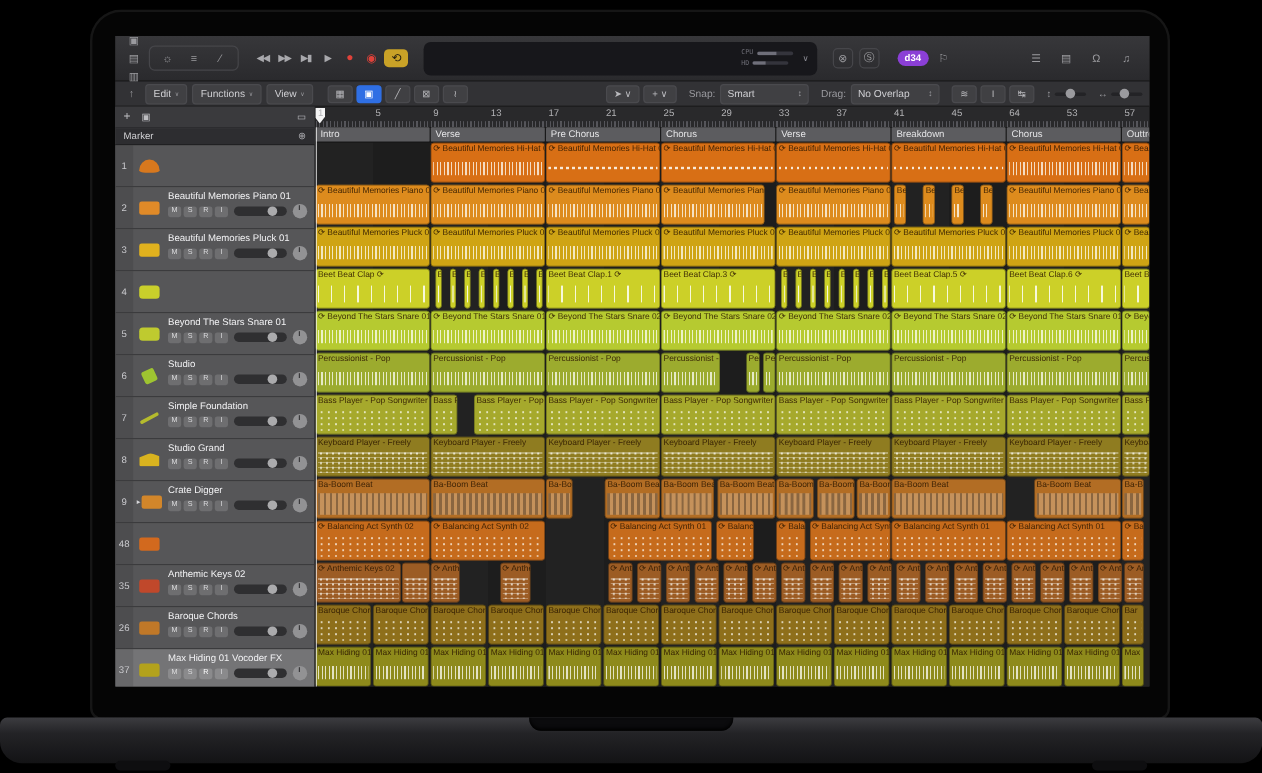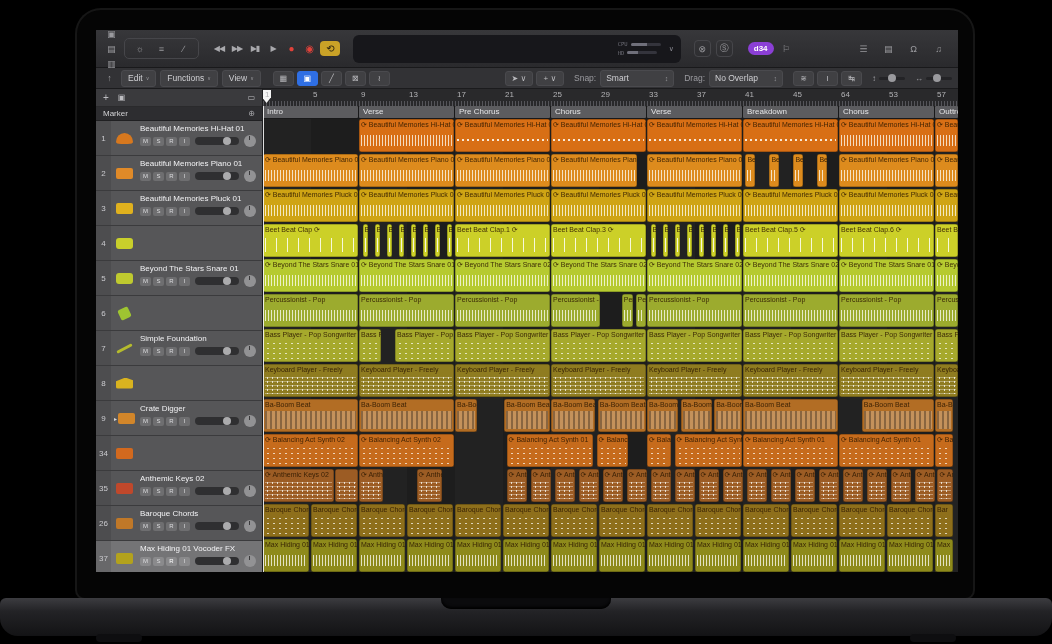--- a/index.html
+++ b/index.html
@@ -276,33 +276,20 @@
             <span>Marker</span>
             <span class="spacer"></span>
             <span style="color:#a9a9ad;font-size:8px">⊕</span>
           </div>
           <div class="tracklist" id="tracklist">
               <div class="trow">
                 <div class="tnum">1</div>
                 <div class="ticon">
                   <div class="ic hihat" style="background: rgb(215, 120, 30);"></div>
                 </div>
-                <div class="tmain">
-                  <div class="tname">Beautiful Memories Hi-Hat 01</div>
-                  <div class="tctrl">
-                    <div class="sbtn">M</div>
-                    <div class="sbtn">S</div>
-                    <div class="sbtn">R</div>
-                    <div class="sbtn">I</div>
-                    <div class="vslider">
-                      <div class="vknob"></div>
-                    </div>
-                    <div class="pknob"></div>
-                  </div>
-                </div>
               </div>
               <div class="trow">
                 <div class="tnum">2</div>
                 <div class="ticon">
                   <div class="ic keys" style="background: rgb(224, 138, 40);"></div>
                 </div>
                 <div class="tmain">
                   <div class="tname">Beautiful Memories Piano 01</div>
                   <div class="tctrl">
                     <div class="sbtn">M</div>
@@ -358,20 +345,33 @@
                     </div>
                     <div class="pknob"></div>
                   </div>
                 </div>
               </div>
               <div class="trow">
                 <div class="tnum">6</div>
                 <div class="ticon">
                   <div class="ic shaker" style="background: rgb(158, 196, 49);"></div>
                 </div>
+                <div class="tmain">
+                  <div class="tname">Studio</div>
+                  <div class="tctrl">
+                    <div class="sbtn">M</div>
+                    <div class="sbtn">S</div>
+                    <div class="sbtn">R</div>
+                    <div class="sbtn">I</div>
+                    <div class="vslider">
+                      <div class="vknob"></div>
+                    </div>
+                    <div class="pknob"></div>
+                  </div>
+                </div>
               </div>
               <div class="trow">
                 <div class="tnum">7</div>
                 <div class="ticon">
                   <div class="ic bass" style="background: rgb(181, 187, 45);"></div>
                 </div>
                 <div class="tmain">
                   <div class="tname">Simple Foundation</div>
                   <div class="tctrl">
                     <div class="sbtn">M</div>
@@ -383,20 +383,33 @@
                     </div>
                     <div class="pknob"></div>
                   </div>
                 </div>
               </div>
               <div class="trow">
                 <div class="tnum">8</div>
                 <div class="ticon">
                   <div class="ic grand" style="background: rgb(217, 179, 31);"></div>
                 </div>
+                <div class="tmain">
+                  <div class="tname">Studio Grand</div>
+                  <div class="tctrl">
+                    <div class="sbtn">M</div>
+                    <div class="sbtn">S</div>
+                    <div class="sbtn">R</div>
+                    <div class="sbtn">I</div>
+                    <div class="vslider">
+                      <div class="vknob"></div>
+                    </div>
+                    <div class="pknob"></div>
+                  </div>
+                </div>
               </div>
               <div class="trow">
                 <div class="tnum">9</div>
                 <div class="ticon">
                   <div class="disc">▸</div>
                   <div class="ic sampler" style="background: rgb(210, 134, 42);"></div>
                 </div>
                 <div class="tmain">
                   <div class="tname">Crate Digger</div>
                   <div class="tctrl">
@@ -405,21 +418,21 @@
                     <div class="sbtn">R</div>
                     <div class="sbtn">I</div>
                     <div class="vslider">
                       <div class="vknob"></div>
                     </div>
                     <div class="pknob"></div>
                   </div>
                 </div>
               </div>
               <div class="trow">
-                <div class="tnum">34</div>
+                <div class="tnum">48</div>
                 <div class="ticon">
                   <div class="ic keys" style="background: rgb(210, 105, 30);"></div>
                 </div>
               </div>
               <div class="trow">
                 <div class="tnum">35</div>
                 <div class="ticon">
                   <div class="ic keystand" style="background: rgb(192, 72, 43);"></div>
                 </div>
                 <div class="tmain">

